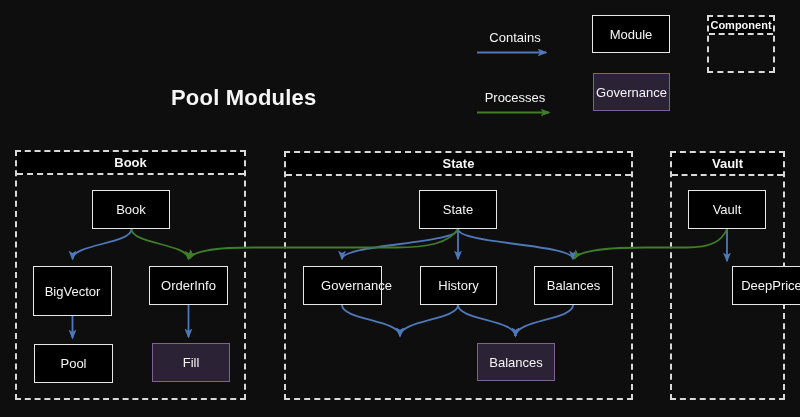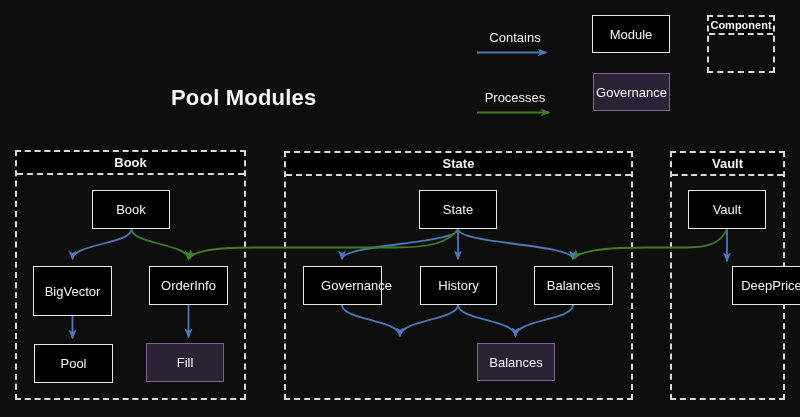--- a/index.html
+++ b/index.html
@@ -139,21 +139,21 @@
   </div>
   <div class="node" style="left:33px; top:266px; width:79px; height:50px;">
     <span>BigVector</span>
   </div>
   <div class="node" style="left:149px; top:266px; width:79px; height:39px;">
     <span>OrderInfo</span>
   </div>
   <div class="node" style="left:34px; top:344px; width:79px; height:39px;">
     <span>Pool</span>
   </div>
-  <div class="node primitive" style="left:146px; top:343px; width:78px; height:39px;">
+  <div class="node primitive" style="left:152px; top:343px; width:78px; height:39px;">
     <span>Fill</span>
   </div>
 
   <div class="node" style="left:419px; top:190px; width:78px; height:39px;">
     <span>State</span>
   </div>
   <div class="node" style="left:303px; top:266px; width:79px; height:39px;padding-left:28px;">
     <span>Governance</span>
   </div>
   <div class="node" style="left:420px; top:266px; width:77px; height:39px;">

